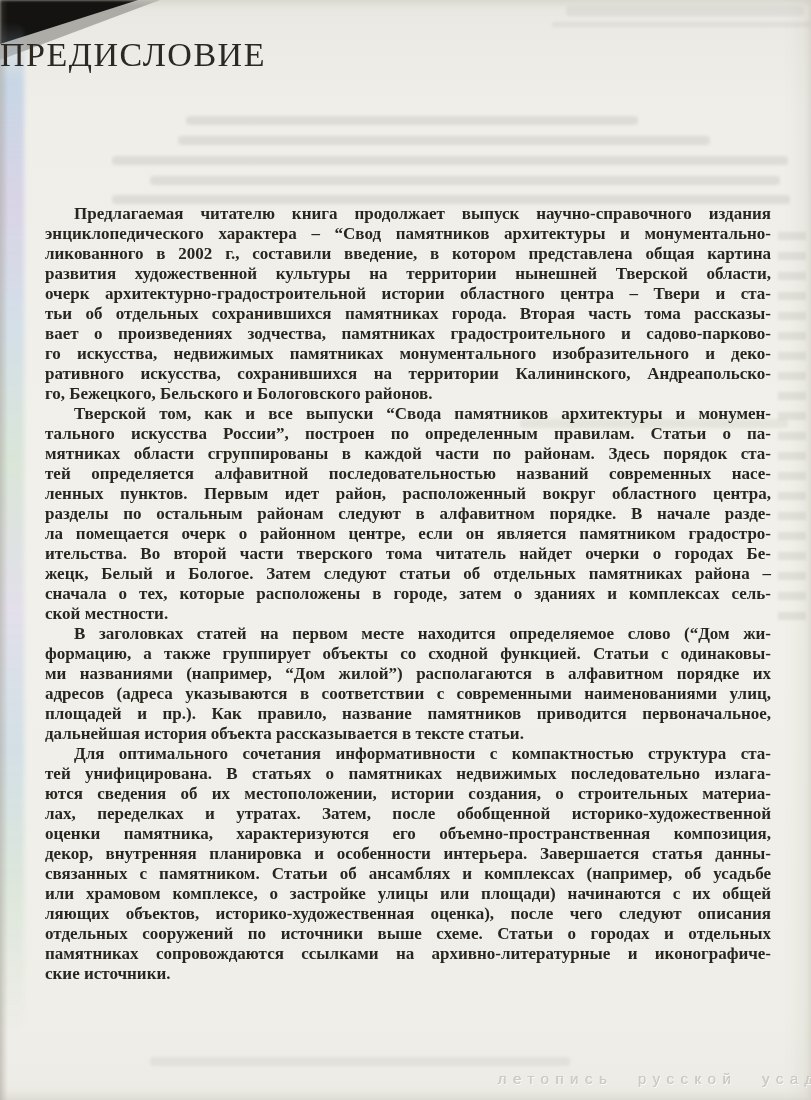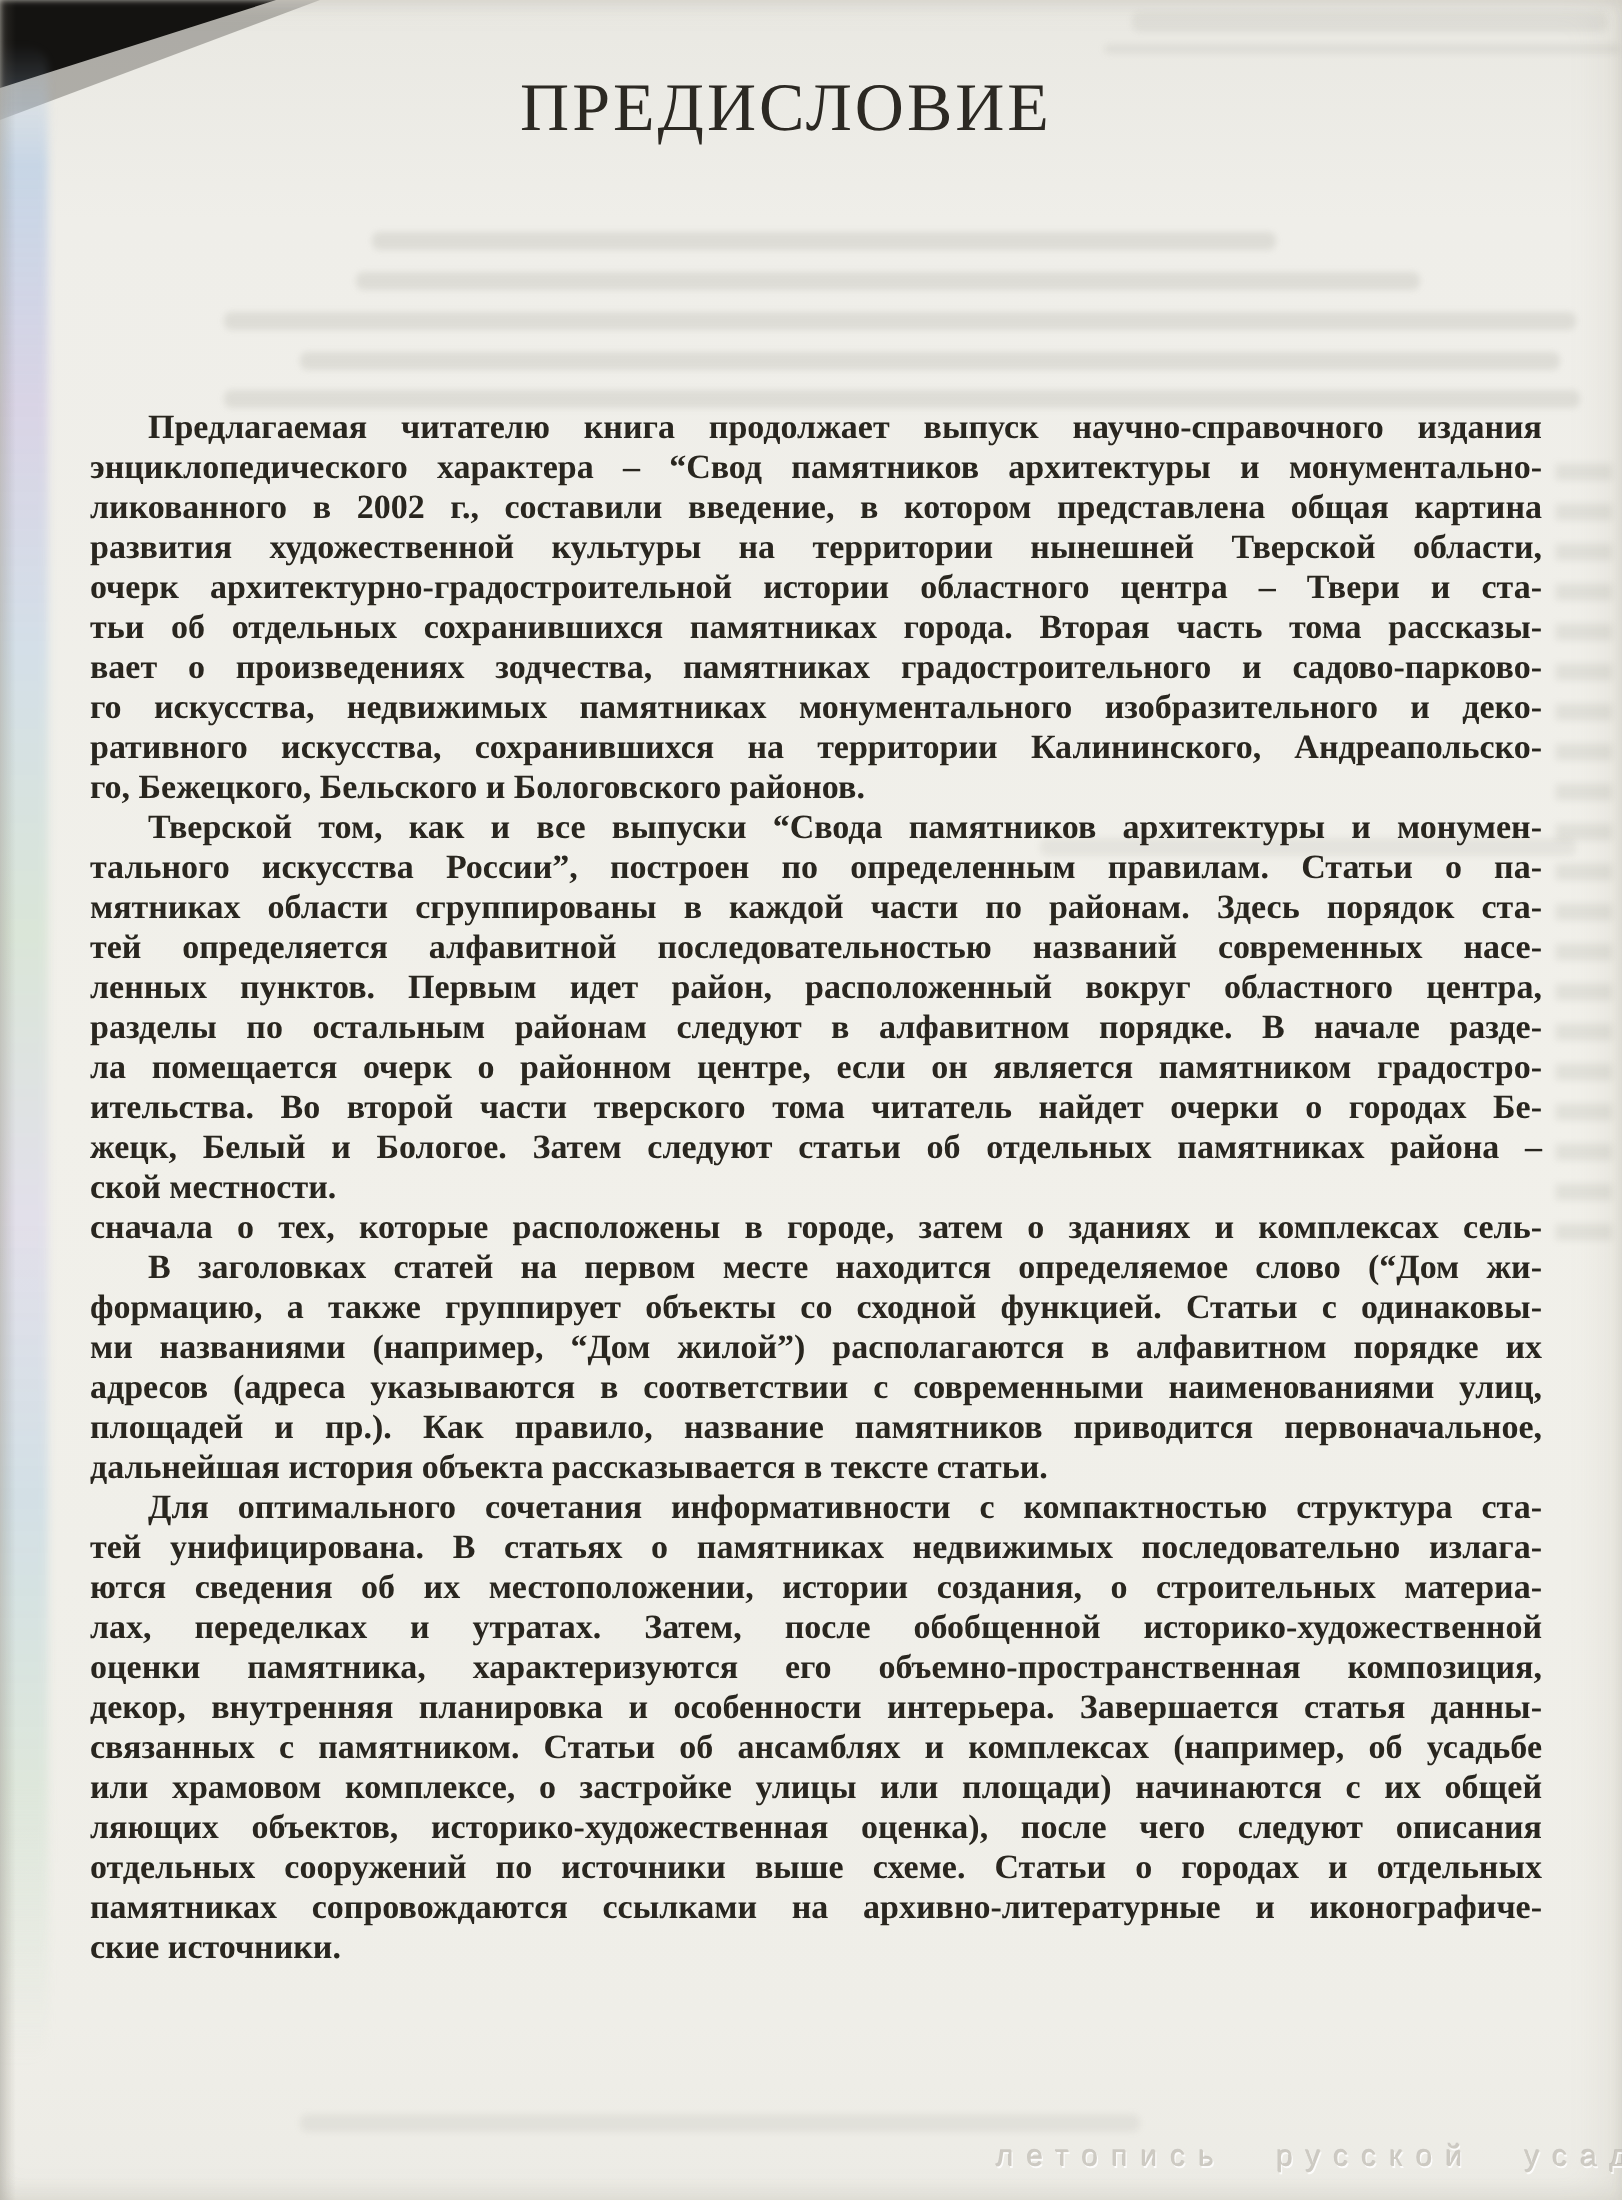--- a/index.html
+++ b/index.html
@@ -48,21 +48,20 @@
       rgba(200,210,225,0) 100%);
     filter:blur(2px);
     border-radius:0 12px 12px 0;
   }
   .left-edge{
     position:absolute;left:0;top:0;width:8px;height:1100px;
     background:linear-gradient(90deg,rgba(120,115,105,0.25),rgba(120,115,105,0));
   }
   h1.title{
     position:absolute;left:0;top:36px;width:786px;margin:0;
-    text-align:center;
     font-size:34px;font-weight:400;letter-spacing:1.5px;
     color:#2c2923;
   }
   
   .bleed{
     position:absolute;
     background:rgba(128,130,116,0.16);
     border-radius:4px;
     filter:blur(1.6px);
     height:9px;
@@ -134,22 +133,22 @@
       <div>
         <div class="line first">Тверской том, как и все выпуски “Свода памятников архитектуры и монумен-</div>
         <div class="line">тального искусства России”, построен по определенным правилам. Статьи о па-</div>
         <div class="line">мятниках области сгруппированы в каждой части по районам. Здесь порядок ста-</div>
         <div class="line">тей определяется алфавитной последовательностью названий современных насе-</div>
         <div class="line">ленных пунктов. Первым идет район, расположенный вокруг областного центра,</div>
         <div class="line">разделы по остальным районам следуют в алфавитном порядке. В начале разде-</div>
         <div class="line">ла помещается очерк о районном центре, если он является памятником градостро-</div>
         <div class="line">ительства. Во второй части тверского тома читатель найдет очерки о городах Бе-</div>
         <div class="line">жецк, Белый и Бологое. Затем следуют статьи об отдельных памятниках района –</div>
+        <div class="line">сначала о тех, которые расположены в городе, затем о зданиях и комплексах сель-</div>
         <div class="line last">ской местности.</div>
-        <div class="line">сначала о тех, которые расположены в городе, затем о зданиях и комплексах сель-</div>
       </div>
       <div>
         <div class="line first">В заголовках статей на первом месте находится определяемое слово (“Дом жи-</div>
         <div class="line">формацию, а также группирует объекты со сходной функцией. Статьи с одинаковы-</div>
         <div class="line">ми названиями (например, “Дом жилой”) располагаются в алфавитном порядке их</div>
         <div class="line">адресов (адреса указываются в соответствии с современными наименованиями улиц,</div>
         <div class="line">площадей и пр.). Как правило, название памятников приводится первоначальное,</div>
         <div class="line last">дальнейшая история объекта рассказывается в тексте статьи.</div>
       </div>
       <div>

